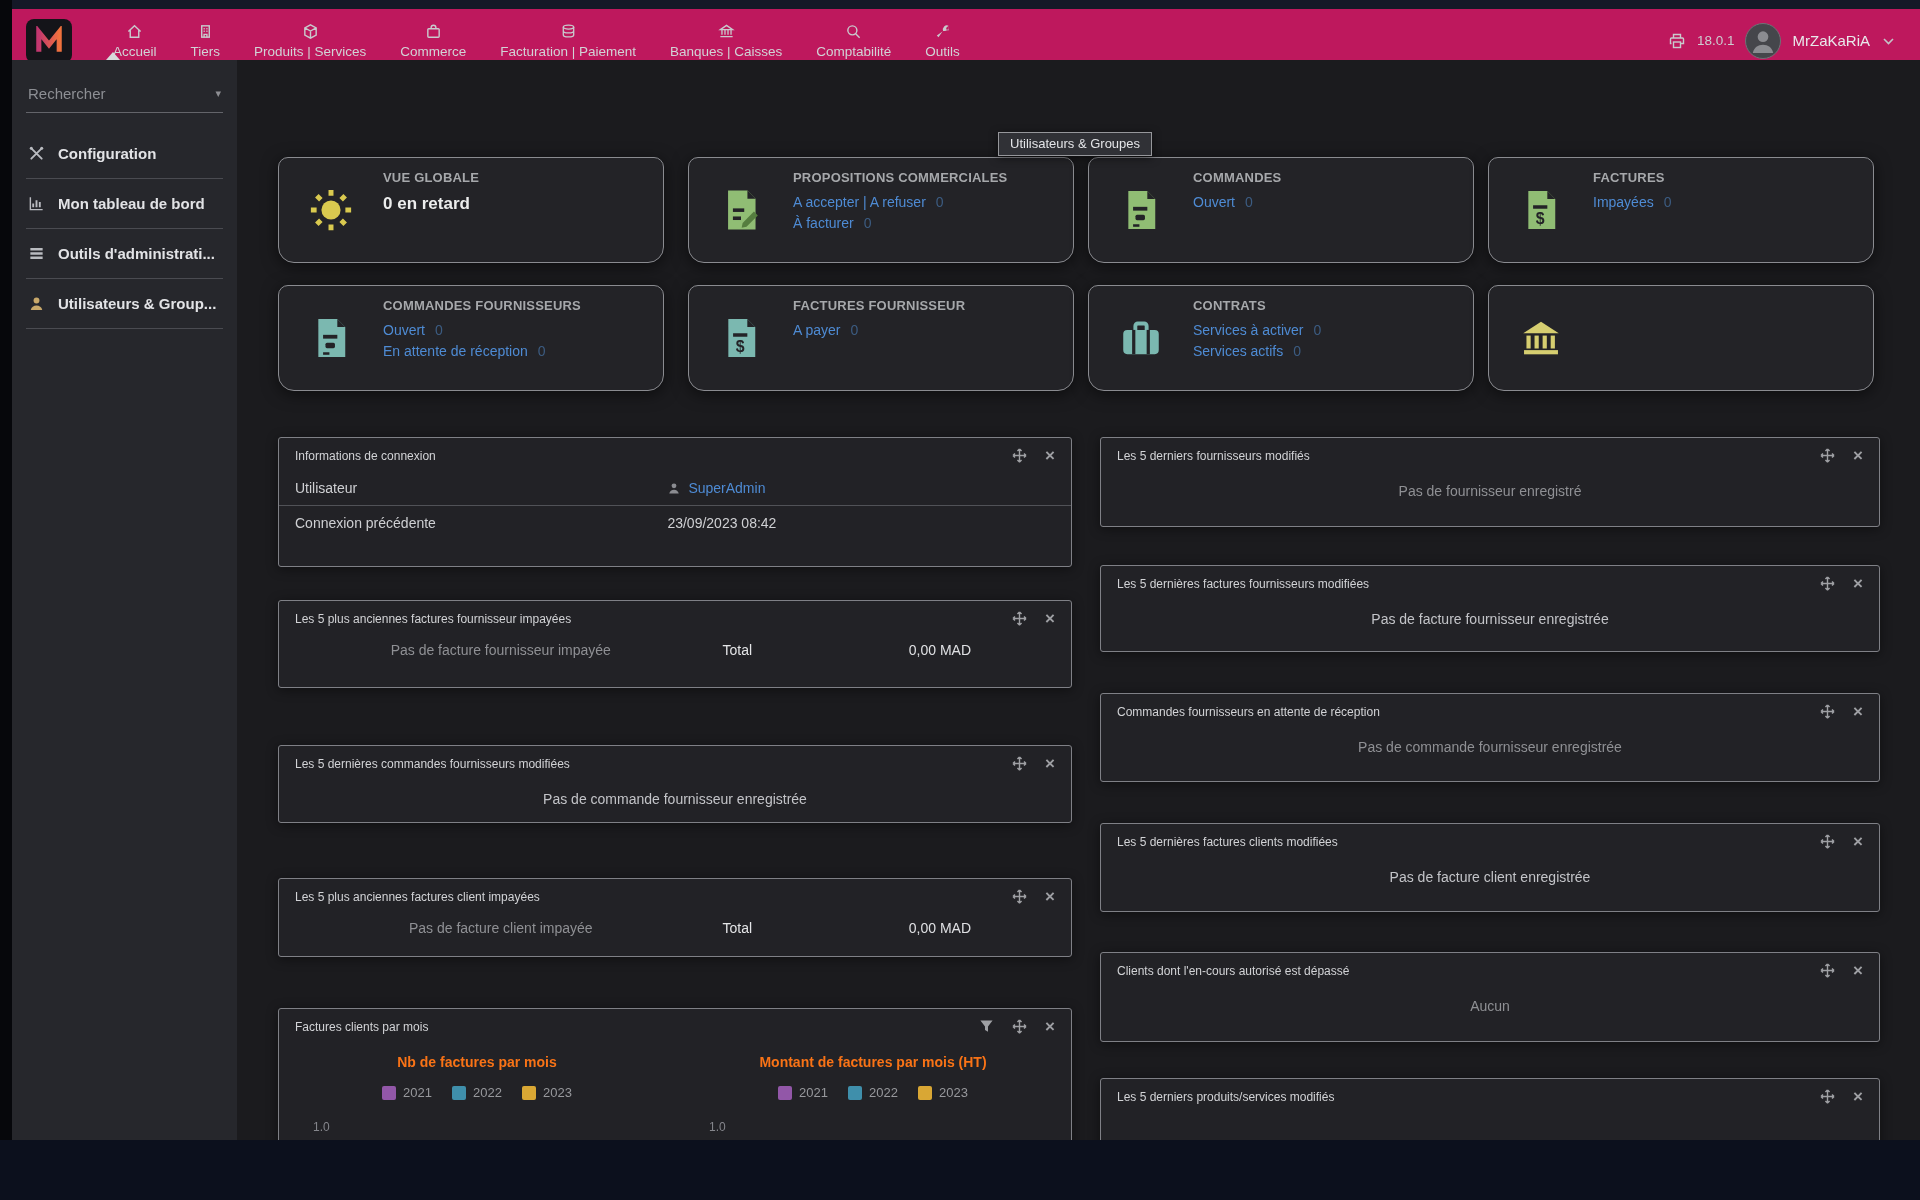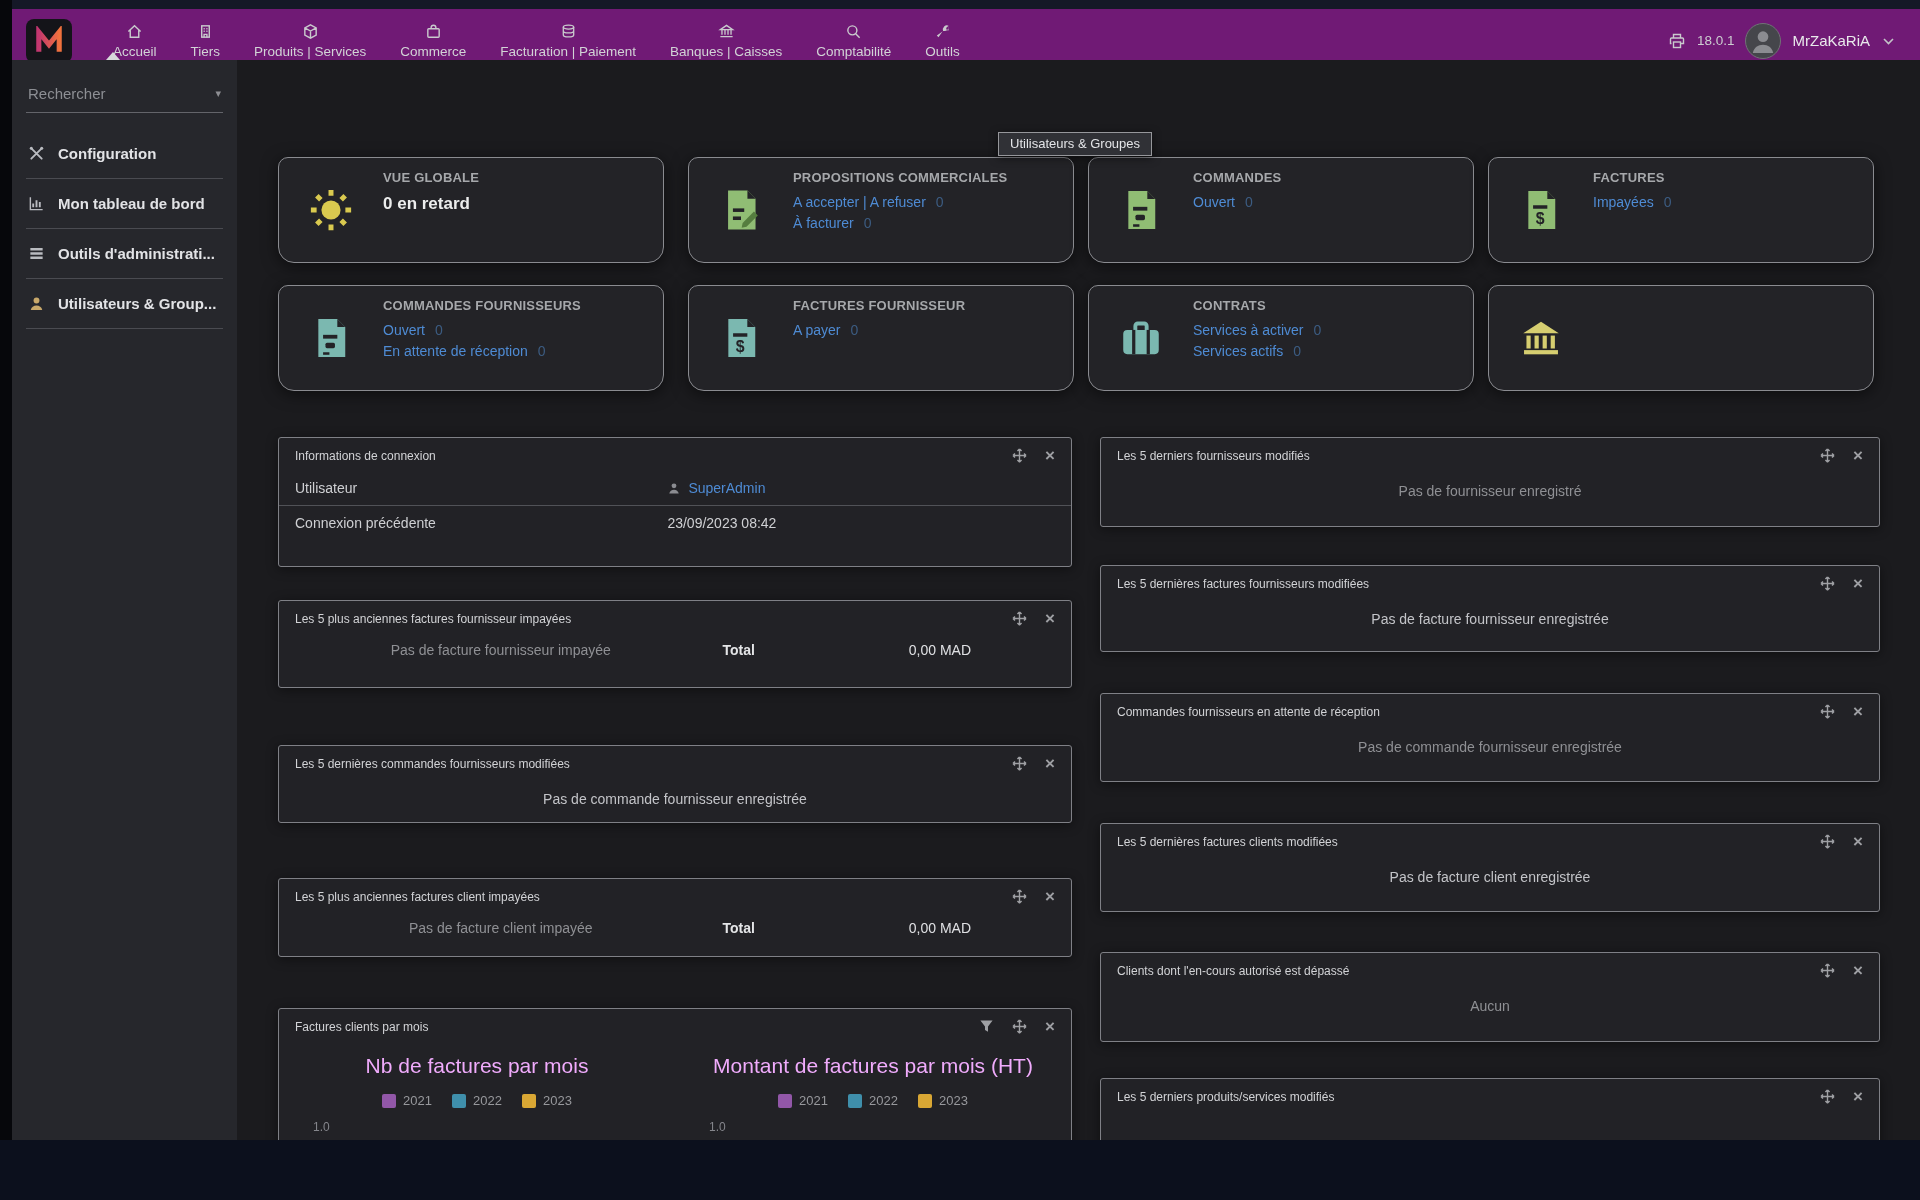--- a/index.html
+++ b/index.html
@@ -7,21 +7,21 @@
     width:1920px;height:1200px;position:relative;overflow:hidden;
     background:#06070b;
     font-family:"Liberation Sans","DejaVu Sans",sans-serif;
     -webkit-font-smoothing:antialiased;
   }
   
   .bottom-strip{position:absolute;left:0;top:1140px;width:1920px;height:60px;background:#0c101d}
   .app{position:absolute;left:12px;top:0;width:1908px;height:1140px;background:#1b1b1e;overflow:hidden}
   .topstrip{position:absolute;left:0;top:0;right:0;height:9px;background:#151827}
   
-  .menubar{position:absolute;left:0;top:9px;right:0;height:63px;background:#701a75;display:flex;align-items:center}
+  .menubar{position:absolute;left:0;top:9px;right:0;height:63px;background:#be185d;display:flex;align-items:center}
   .logo{width:46px;height:44px;border-radius:8px;background:#141419;margin-left:14px;display:flex;align-items:center;justify-content:center;cursor:pointer;flex:none}
   .nav{display:flex;height:100%;margin-left:24px}
   .nav-item{display:flex;flex-direction:column;align-items:center;justify-content:center;padding:0 17px;gap:4px;color:#d2d3d6;font-size:13.5px;cursor:pointer;white-space:nowrap}
   .nav-ic svg{display:block}
   .top-right{margin-left:auto;display:flex;align-items:center;gap:11px;padding-right:26px}
   .version{color:#ccced1;font-size:13.5px}
   .avatar{width:34px;height:34px;border-radius:50%;background:#45464b;border:1px solid #707176;display:flex;align-items:center;justify-content:center;overflow:hidden}
   .username{font-weight:normal;font-size:15px;color:#e8e9eb;cursor:pointer}
   .chev{color:#c3c4c8;font-size:11px;margin-left:2px}
   .accueil-caret{position:absolute;left:94px;top:52px;width:0;height:0;border-left:7px solid transparent;border-right:7px solid transparent;border-bottom:8px solid #d8d9db}
@@ -52,31 +52,31 @@
   .w-head{display:flex;align-items:center;padding:9px 16px 7px}
   .w-title{font-size:12px;color:#d2d3d6}
   .w-icons{margin-left:auto;display:flex;gap:18px;align-items:center}
   .w-move{cursor:move;display:flex}
   .w-close{font-size:17px;color:#9fa0a4;cursor:pointer;line-height:1;font-weight:bold}
   .w-filter{cursor:pointer;display:flex}
   .w-empty{text-align:center;color:#8f9094;font-size:14px;padding:12px 0 16px}
   .w-empty.bright{color:#c3c4c8}
   .total-row{display:flex;align-items:flex-start;font-size:14px;padding:8px 0 16px}
   .total-row .empty-cell{width:56%;text-align:center;color:#8f9094}
-  .total-label{font-weight:bold;color:#e4e5e7}
+  .total-label{font-weight:normal;color:#e4e5e7}
   .total-value{margin-left:auto;padding-right:100px;color:#dfe0e3}
   .info-row{display:flex;align-items:center;font-size:14px;padding:9px 16px;color:#cfd0d3}
   .info-row.sep{border-top:1px solid #515257}
   .info-label{width:49%}
   .info-value{display:flex;align-items:center;gap:7px}
   .link{color:#4e8bd4;text-decoration:none;cursor:pointer}
   
   .chart-cols{display:flex;margin-top:12px}
   .chart-col{flex:1;position:relative}
-  .chart-title{text-align:center;font-weight:normal;font-size:21px;color:#f0abfc}
+  .chart-title{text-align:center;font-weight:bold;font-size:14px;color:#f97316}
   .legend{display:flex;justify-content:center;gap:20px;margin-top:15px;font-size:13px;color:#97989c;align-items:center}
   .lg-item{display:flex;align-items:center}
   .lg-sq{width:14px;height:14px;display:inline-block;margin-right:7px;border-radius:2px;background:#888}
   .y-tick{position:absolute;left:34px;top:66px;font-size:12px;color:#85868c}
 </style>
 </head>
 <body>
 
 <div class="app">
   <div class="topstrip"></div>

